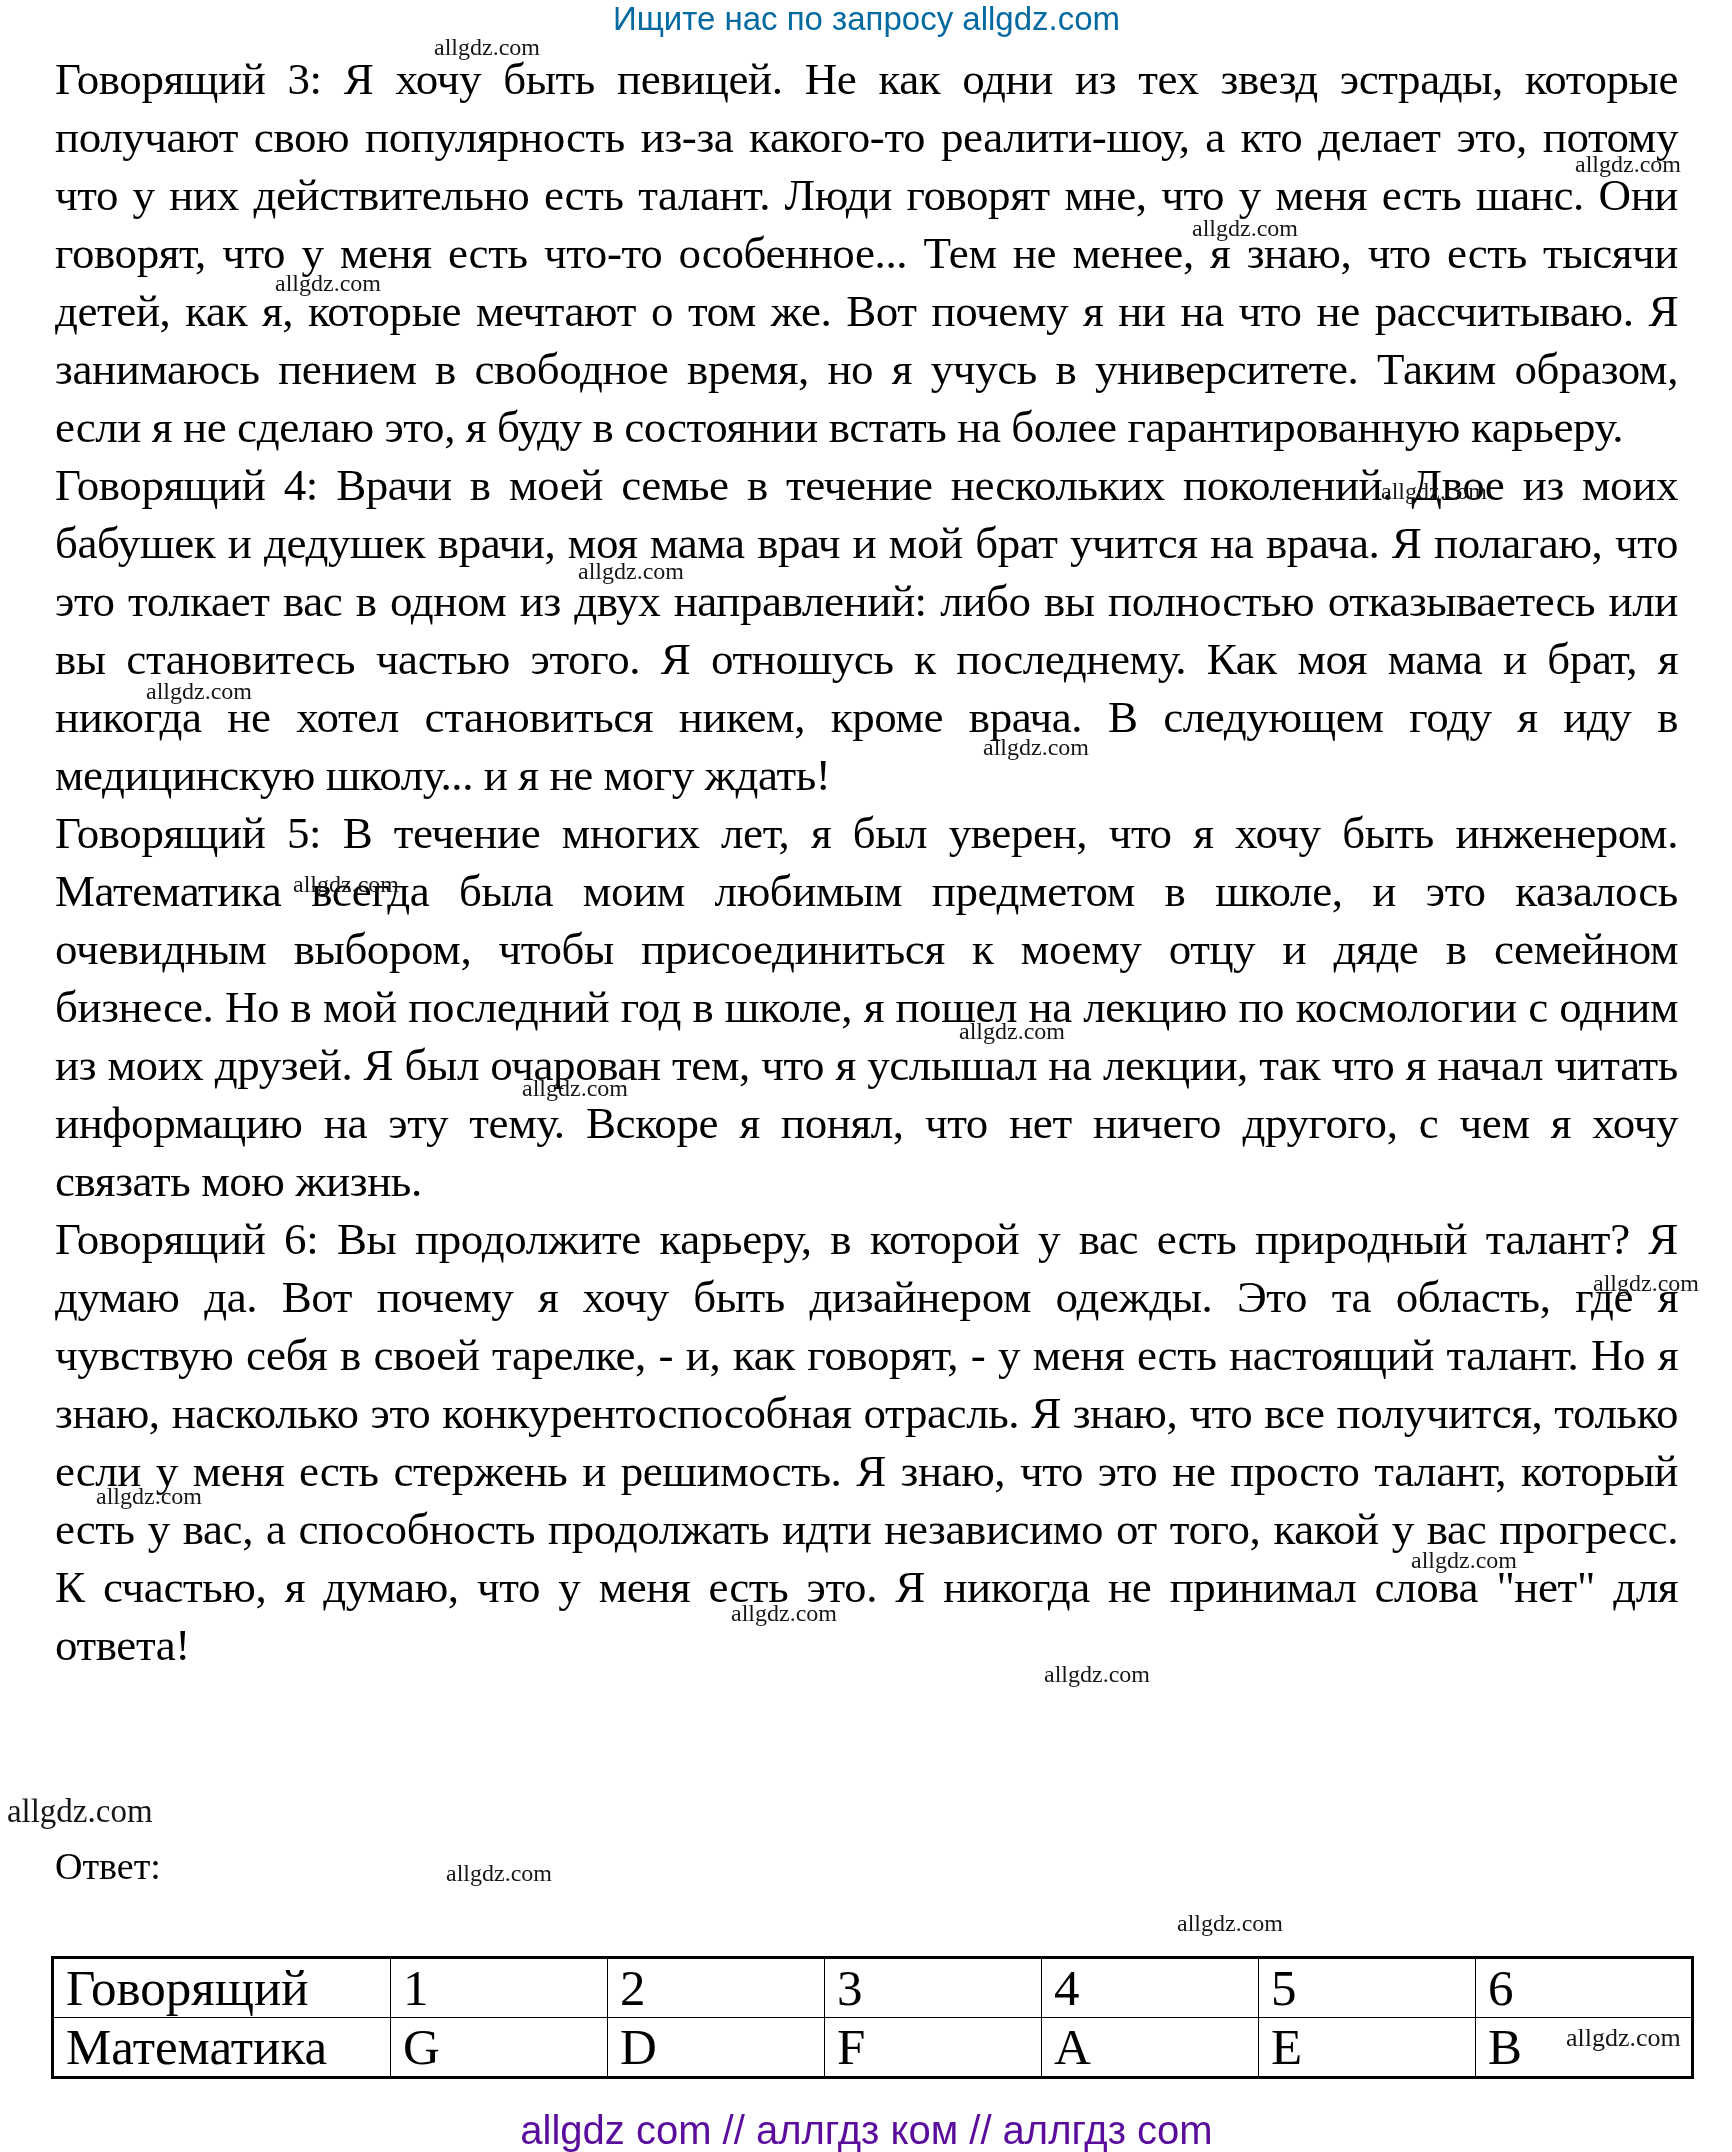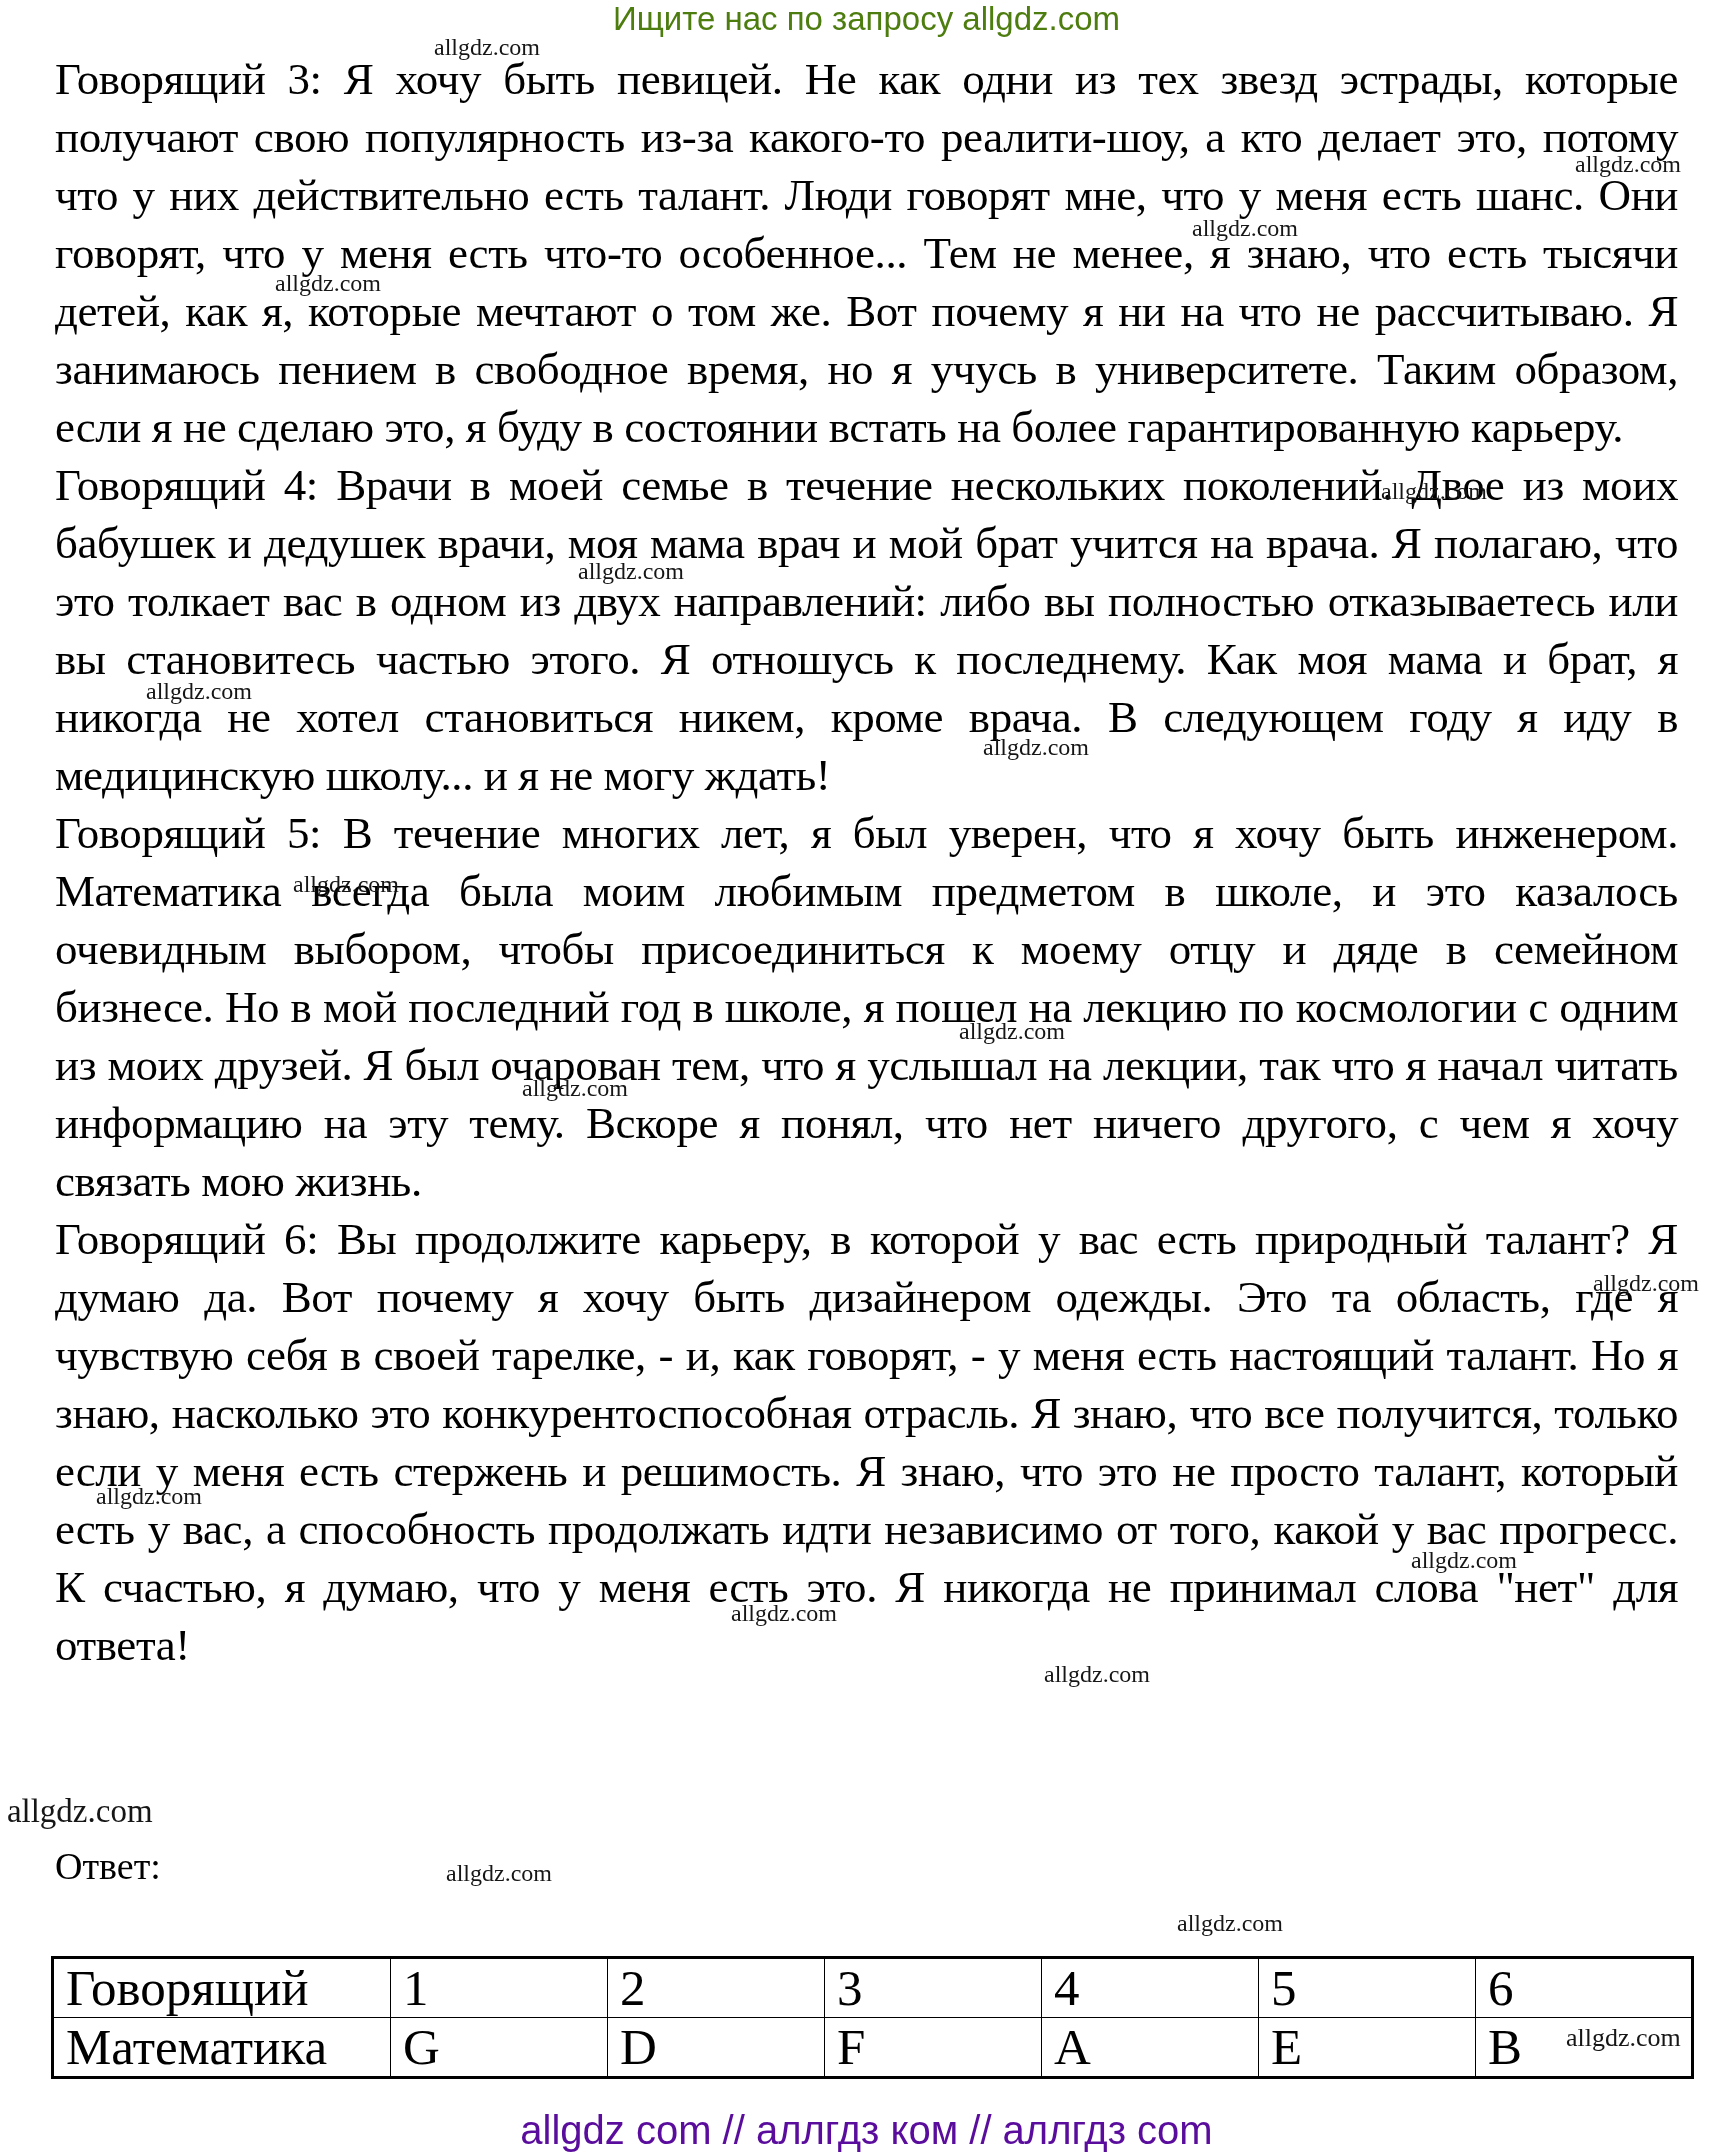--- a/index.html
+++ b/index.html
@@ -64,21 +64,21 @@
     text-align:center;
     font-family:"Liberation Sans", sans-serif;
     font-size:40px;
   }
 </style>
 </head>
 <body>
 
 <div class="page">
 
-  <div class="promo" style="color: #4d7c0f;">Ищите нас по запросу allgdz.com</div>
+  <div class="promo" style="color: #0369a1;">Ищите нас по запросу allgdz.com</div>
 
   <div class="bodytext">
     <p>Говорящий 3: Я хочу быть певицей. Не как одни из тех звезд эстрады, которые получают свою популярность из-за какого-то реалити-шоу, а кто делает это, потому что у них действительно есть талант. Люди говорят мне, что у меня есть шанс. Они говорят, что у меня есть что-то особенное... Тем не менее, я знаю, что есть тысячи детей, как я, которые мечтают о том же. Вот почему я ни на что не рассчитываю. Я занимаюсь пением в свободное время, но я учусь в университете. Таким образом, если я не сделаю это, я буду в состоянии встать на более гарантированную карьеру.</p>
     <p>Говорящий 4: Врачи в моей семье в течение нескольких поколений. Двое из моих бабушек и дедушек врачи, моя мама врач и мой брат учится на врача. Я полагаю, что это толкает вас в одном из двух направлений: либо вы полностью отказываетесь или вы становитесь частью этого. Я отношусь к последнему. Как моя мама и брат, я никогда не хотел становиться никем, кроме врача. В следующем году я иду в медицинскую школу... и я не могу ждать!</p>
     <p>Говорящий 5: В течение многих лет, я был уверен, что я хочу быть инженером. Математика всегда была моим любимым предметом в школе, и это казалось очевидным выбором, чтобы присоединиться к моему отцу и дяде в семейном бизнесе. Но в мой последний год в школе, я пошел на лекцию по космологии с одним из моих друзей. Я был очарован тем, что я услышал на лекции, так что я начал читать информацию на эту тему. Вскоре я понял, что нет ничего другого, с чем я хочу связать мою жизнь.</p>
     <p>Говорящий 6: Вы продолжите карьеру, в которой у вас есть природный талант? Я думаю да. Вот почему я хочу быть дизайнером одежды. Это та область, где я чувствую себя в своей тарелке, - и, как говорят, - у меня есть настоящий талант. Но я знаю, насколько это конкурентоспособная отрасль. Я знаю, что все получится, только если у меня есть стержень и решимость. Я знаю, что это не просто талант, который есть у вас, а способность продолжать идти независимо от того, какой у вас прогресс. К счастью, я думаю, что у меня есть это. Я никогда не принимал слова "нет" для ответа!</p>
   </div>
 
   <div class="answer-label">Ответ:</div>
 

